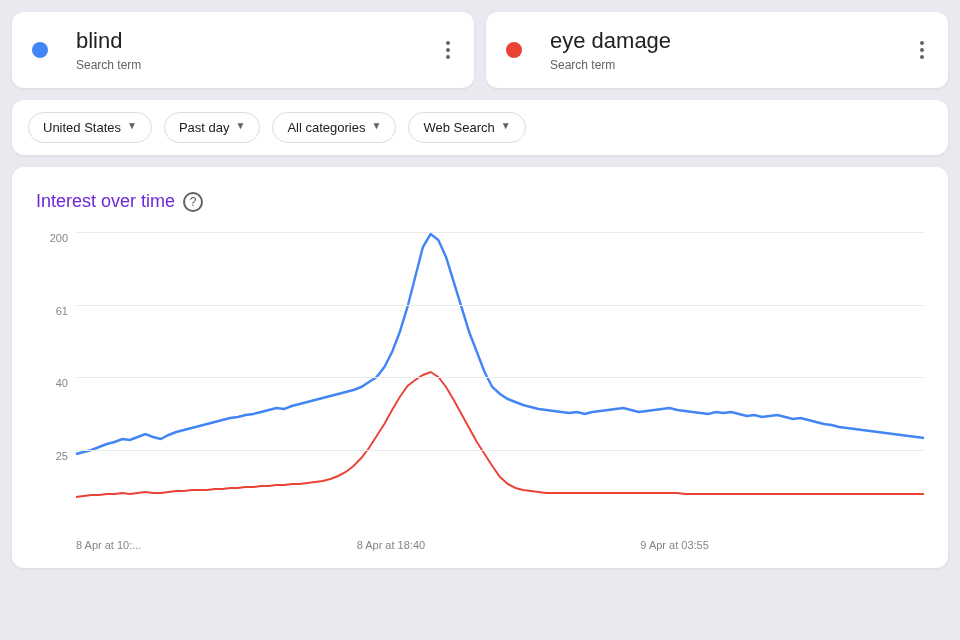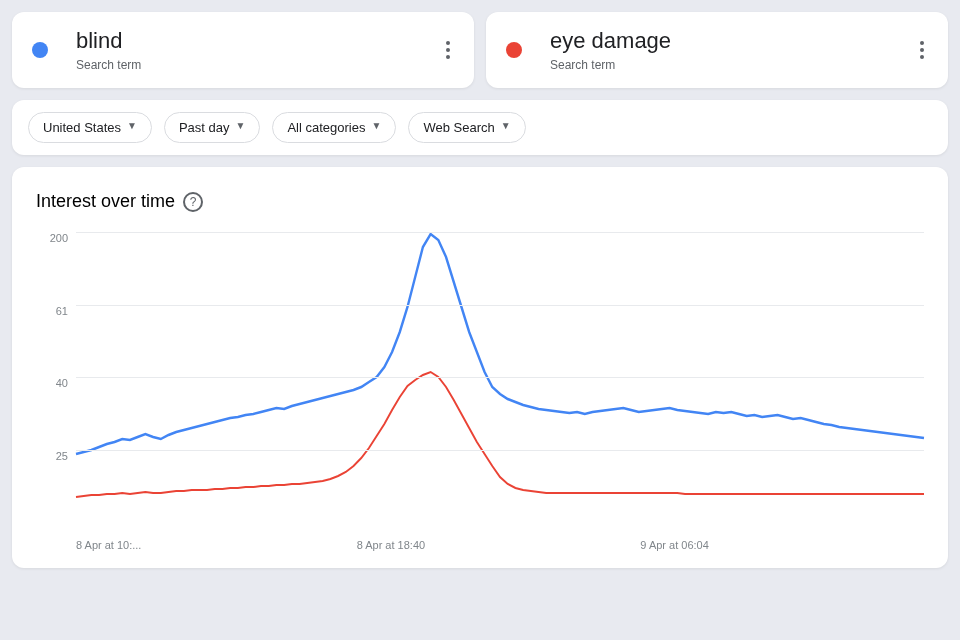--- a/index.html
+++ b/index.html
@@ -114,21 +114,21 @@
     .chart-title {
       display: flex;
       align-items: center;
       gap: 8px;
       margin-bottom: 20px;
     }
 
     .chart-title h3 {
       font-size: 18px;
       font-weight: 400;
-      color: #000000;
+      color: #6d28d9;
     }
 
     .help-icon {
       width: 20px;
       height: 20px;
       border: 2px solid #5f6368;
       border-radius: 50%;
       display: flex;
       align-items: center;
       justify-content: center;
@@ -507,17 +507,17 @@
             864,262
             872,262
             880,262
           "></polyline>
       </svg>
     </div>
 
     <div class="x-axis">
       <span class="x-label">8 Apr at 10:...</span>
       <span class="x-label">8 Apr at 18:40</span>
-      <span class="x-label">9 Apr at 06:04</span>
+      <span class="x-label">9 Apr at 03:55</span>
       <span class="x-label"></span>
     </div>
   </div>
 </div>
 
 </body></html>

